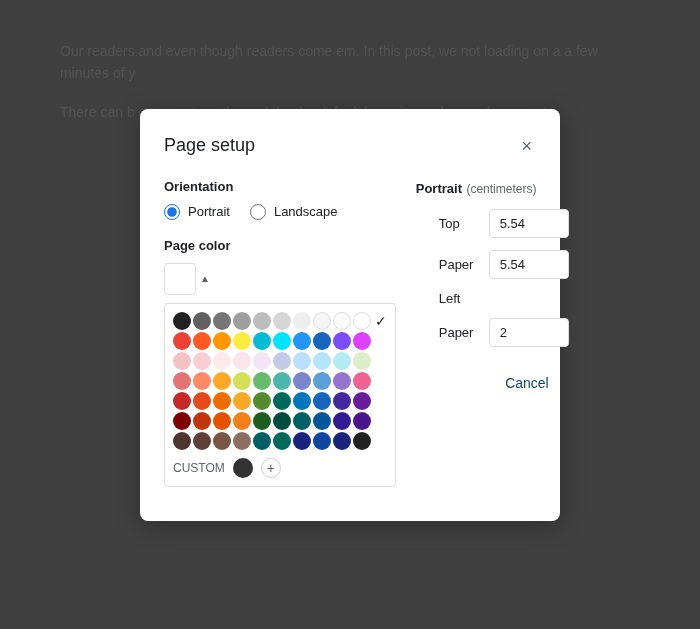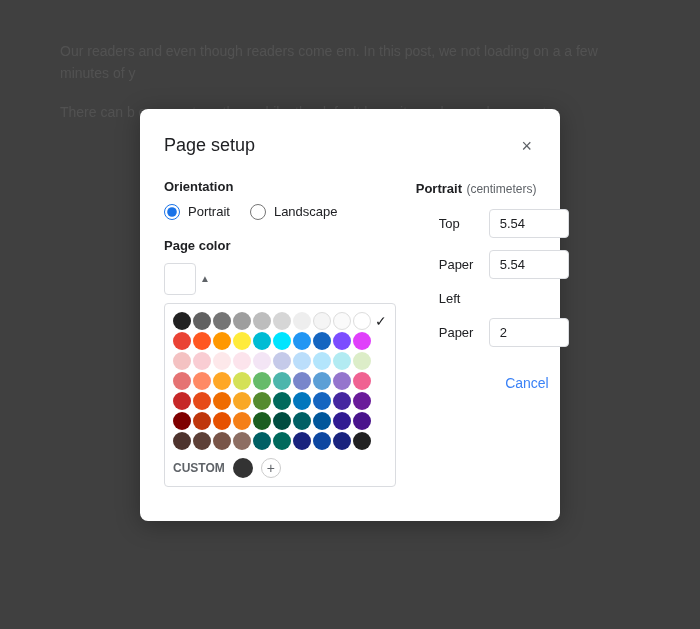--- a/index.html
+++ b/index.html
@@ -167,21 +167,21 @@
     }
     .custom-section {
       display: flex;
       align-items: center;
       gap: 8px;
       margin-top: 8px;
     }
     .custom-label {
       font-size: 12px;
       color: #5f6368;
-      font-weight: 700;
+      font-weight: 400;
     }
     .add-custom-btn {
       width: 20px;
       height: 20px;
       border-radius: 50%;
       border: 1px solid #ccc;
       background: #fff;
       display: flex;
       align-items: center;
       justify-content: center;
@@ -213,21 +213,21 @@
       display: flex;
       justify-content: flex-end;
       gap: 8px;
       margin-top: 20px;
     }
     .btn-cancel {
       padding: 8px 20px;
       border: none;
       border-radius: 4px;
       background: none;
-      color: #3b82f6;
+      color: #0c4a6e;
       font-size: 14px;
       cursor: pointer;
       font-weight: 500;
     }
     .btn-ok {
       padding: 8px 24px;
       border: none;
       border-radius: 4px;
       background: #1a73e8;
       color: #fff;

